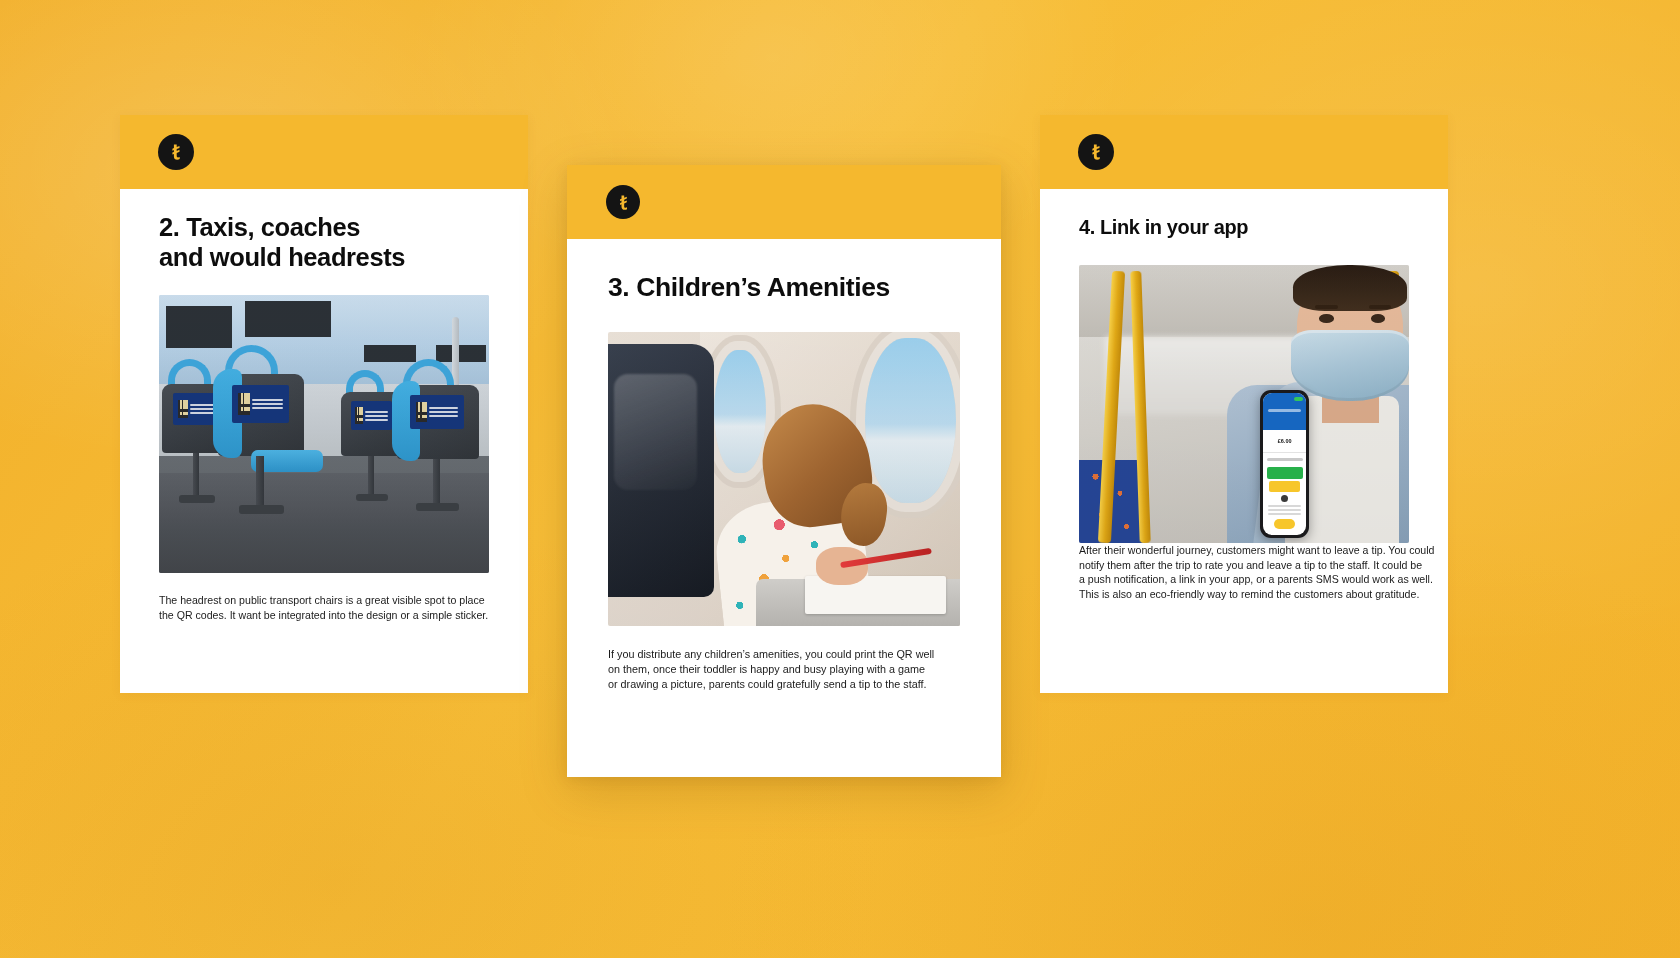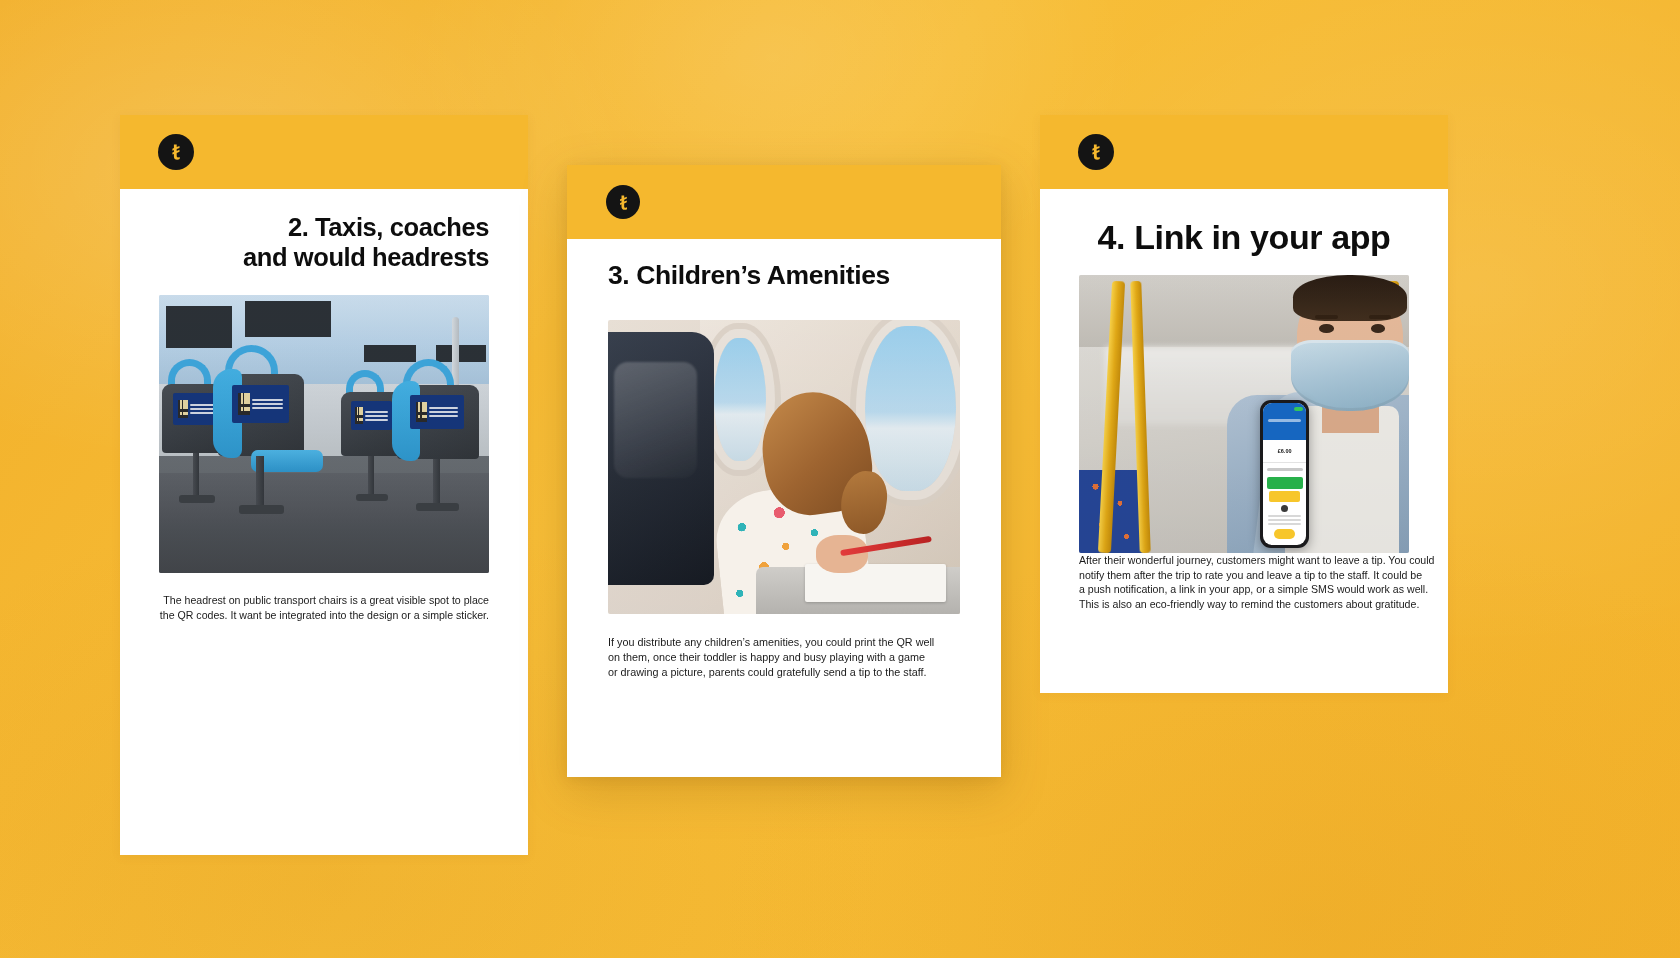--- a/index.html
+++ b/index.html
@@ -17,21 +17,21 @@
       radial-gradient(ellipse 760px 520px at 20% 92%, rgba(214,140,20,0.20), rgba(214,140,20,0) 72%),
       radial-gradient(ellipse 820px 560px at 78% 96%, rgba(214,140,20,0.16), rgba(214,140,20,0) 72%),
       linear-gradient(125deg, #F2B02A 0%, #F7BE38 42%, #F3B22B 100%);
   }
 
   
   .card { position:absolute; background:#FFFFFF; overflow:hidden; }
   .card.lift { box-shadow:0 14px 44px rgba(120,72,0,0.22), 0 3px 12px rgba(120,72,0,0.12); }
   .card.flat { box-shadow:0 2px 10px rgba(140,90,0,0.07); }
 
-  #card-taxis { left:120px; top:115px;  width:408px; height:740px;text-align:right; }
+  #card-taxis { left:120px; top:115px;  width:408px; height:578px; }
   #card-kids  { left:567px; top:165px;  width:434px; height:612px; }
   #card-app   { left:1040px; top:115px; width:408px; height:578px; }
 
   .card-header { width:100%; background:#F5B82E; display:flex; align-items:center; }
   #card-taxis .card-header { height:74px; padding-left:38px; }
   #card-kids  .card-header { height:74px; padding-left:39px; }
   #card-app   .card-header { height:74px; padding-left:38px; }
 
   
   .logo-mark {
@@ -42,22 +42,22 @@
   #card-kids .logo-mark { width:34px; height:34px; }
   .logo-mark svg { display:block; }
 
   .card-body { padding:0 39px; }
   #card-kids .card-body { padding:0 41px; }
 
   .card-title {
     color:#0D0D0D; font-weight:bold; letter-spacing:-0.4px;
   }
   #card-taxis .card-title { font-size:25.5px; line-height:30px; margin-top:23px; }
-  #card-kids  .card-title { font-size:26.5px; line-height:32px; margin-top:20px; }
-  #card-app   .card-title { font-size:34px; line-height:30px; margin-top:33px;text-align:center; }
+  #card-kids  .card-title { font-size:26.5px; line-height:32px; margin-top:32px; }
+  #card-app   .card-title { font-size:20px; line-height:30px; margin-top:23px; }
 
   .card-photo {
     width:100%; border-radius:2px; position:relative; overflow:hidden;
     background:#cfd4d8;
   }
   #card-taxis .card-photo { height:278px; margin-top:23px; }
   #card-kids  .card-photo { height:294px; margin-top:29px; }
   #card-app   .card-photo { height:278px; margin-top:23px; }
 
   .card-caption { color:#1B1B1B; font-size:10.6px; line-height:14.6px; }
@@ -495,17 +495,17 @@
             <div class="bs-s-pill"></div>
           </div>
         </div>
       </div>
       <div class="photo-shade"></div>
     </div>
 
     <p class="card-caption">
       <span>After their wonderful journey, customers might want to leave a tip. You could</span>
       <span>notify them after the trip to rate you and leave a tip to the staff. It could be</span>
-      <span>a push notification, a link in your app, or a simple SMS would work as well.</span>
+      <span>a push notification, a link in your app, or a parents SMS would work as well.</span>
       <span>This is also an eco-friendly way to remind the customers about gratitude.</span>
     </p>
   </div>
 </div>
 
 </body></html>

